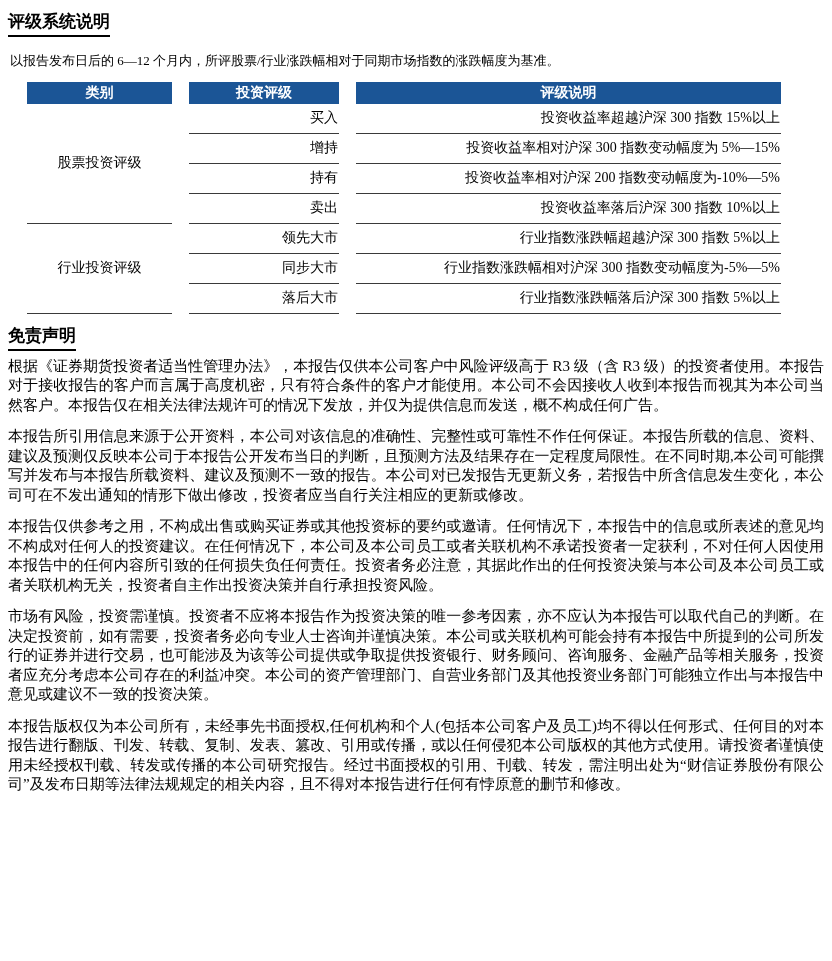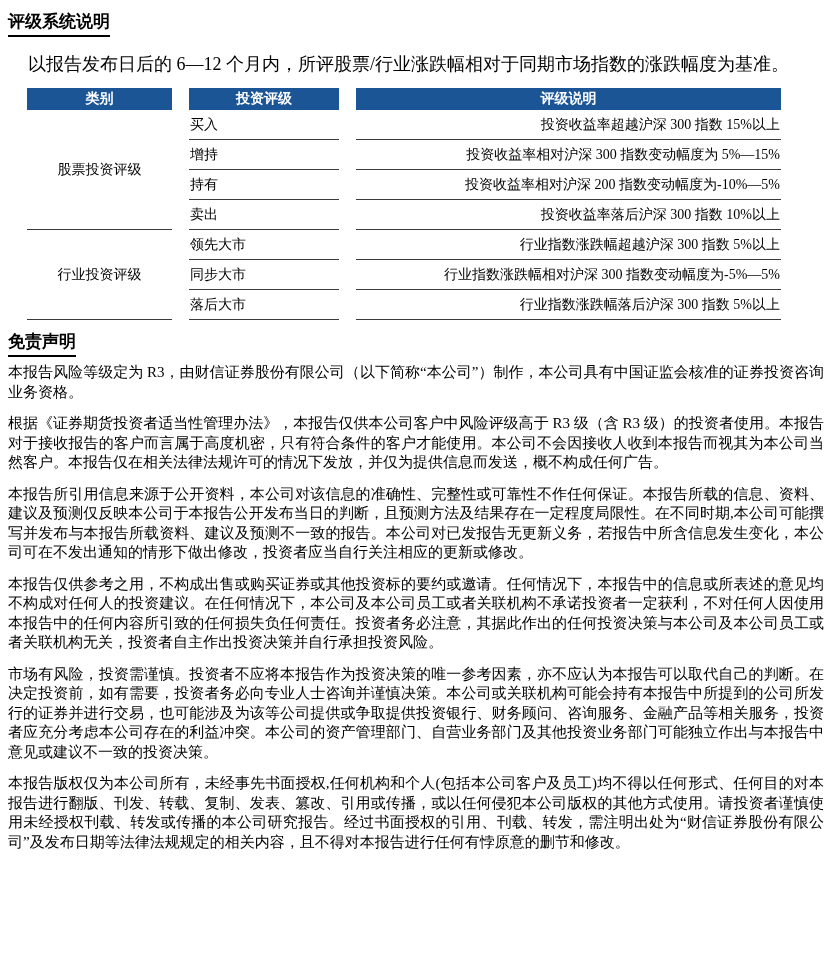--- a/index.html
+++ b/index.html
@@ -15,22 +15,22 @@
   .section-title {
     display: inline-block;
     font-family: Liberation Serif, serif;
     font-size: 17px;
     font-weight: bold;
     border-bottom: 2px solid #000;
     padding-bottom: 2px;
     margin: 4px 0 0 0;
   }
   .intro {
-    font-size: 18px;
-    margin: 16px 0 12px 20px;
+    font-size: 13px;
+    margin: 16px 0 12px 2px;
     line-height: 1.3;
   }
   table.rating-table {
     border-collapse: separate;
     border-spacing: 17px 0;
     margin: 0 0 6px 2px;
     table-layout: fixed;
   }
   table.rating-table th {
     background: var(--header-bg, #1B5596);
@@ -46,21 +46,21 @@
   table.rating-table col.c-cat   { width: 145px; }
   table.rating-table col.c-rate  { width: 150px; }
   table.rating-table col.c-desc  { width: 425px; }
   table.rating-table td {
     font-size: 14px;
     height: 30px;
     vertical-align: middle;
     border-bottom: 1px solid #3a3a3a;
   }
   td.cat  { text-align: center; }
-  td.rate { text-align: left; }
+  td.rate { text-align: right; }
   td.desc { text-align: right; padding-left: 10px; }
   .disclaimer-block { margin-top: 2px; }
   .para {
     font-size: 15px;
     line-height: 1.3;
     text-align: justify;
     margin: 0 0 12px 0;
   }
   .para:first-of-type { margin-top: 6px; }
 </style>
@@ -115,21 +115,20 @@
       </tr>
       <tr>
         <td class="rate">落后大市</td>
         <td class="desc">行业指数涨跌幅落后沪深 300 指数 5%以上</td>
       </tr>
     </tbody>
   </table>
 
   <div class="disclaimer-block">
     <h1 class="section-title">免责声明</h1>
-    <p class="para">本报告风险等级定为 R3，由财信证券股份有限公司（以下简称“本公司”）制作，本公司具有中国证监会核准的证券投资咨询业务资格。</p>
     <p class="para">根据《证券期货投资者适当性管理办法》，本报告仅供本公司客户中风险评级高于 R3 级（含 R3 级）的投资者使用。本报告对于接收报告的客户而言属于高度机密，只有符合条件的客户才能使用。本公司不会因接收人收到本报告而视其为本公司当然客户。本报告仅在相关法律法规许可的情况下发放，并仅为提供信息而发送，概不构成任何广告。</p>
     <p class="para">本报告所引用信息来源于公开资料，本公司对该信息的准确性、完整性或可靠性不作任何保证。本报告所载的信息、资料、建议及预测仅反映本公司于本报告公开发布当日的判断，且预测方法及结果存在一定程度局限性。在不同时期,本公司可能撰写并发布与本报告所载资料、建议及预测不一致的报告。本公司对已发报告无更新义务，若报告中所含信息发生变化，本公司可在不发出通知的情形下做出修改，投资者应当自行关注相应的更新或修改。</p>
     <p class="para">本报告仅供参考之用，不构成出售或购买证券或其他投资标的要约或邀请。任何情况下，本报告中的信息或所表述的意见均不构成对任何人的投资建议。在任何情况下，本公司及本公司员工或者关联机构不承诺投资者一定获利，不对任何人因使用本报告中的任何内容所引致的任何损失负任何责任。投资者务必注意，其据此作出的任何投资决策与本公司及本公司员工或者关联机构无关，投资者自主作出投资决策并自行承担投资风险。</p>
     <p class="para">市场有风险，投资需谨慎。投资者不应将本报告作为投资决策的唯一参考因素，亦不应认为本报告可以取代自己的判断。在决定投资前，如有需要，投资者务必向专业人士咨询并谨慎决策。本公司或关联机构可能会持有本报告中所提到的公司所发行的证券并进行交易，也可能涉及为该等公司提供或争取提供投资银行、财务顾问、咨询服务、金融产品等相关服务，投资者应充分考虑本公司存在的利益冲突。本公司的资产管理部门、自营业务部门及其他投资业务部门可能独立作出与本报告中意见或建议不一致的投资决策。</p>
     <p class="para">本报告版权仅为本公司所有，未经事先书面授权,任何机构和个人(包括本公司客户及员工)均不得以任何形式、任何目的对本报告进行翻版、刊发、转载、复制、发表、篡改、引用或传播，或以任何侵犯本公司版权的其他方式使用。请投资者谨慎使用未经授权刊载、转发或传播的本公司研究报告。经过书面授权的引用、刊载、转发，需注明出处为“财信证券股份有限公司”及发布日期等法律法规规定的相关内容，且不得对本报告进行任何有悖原意的删节和修改。</p>
   </div>
 
 </div>
 
 </body></html>

